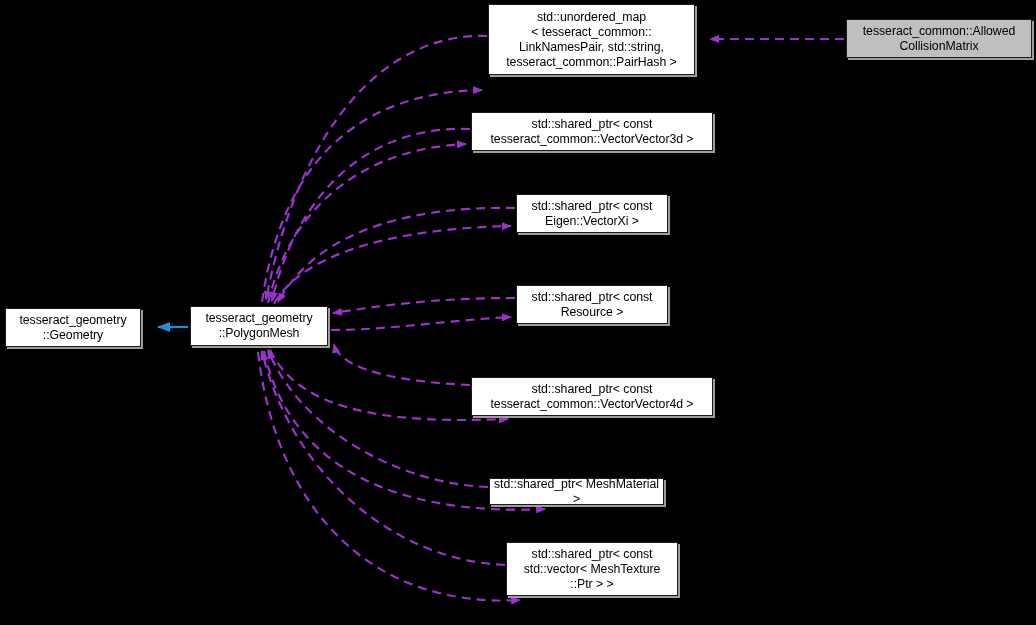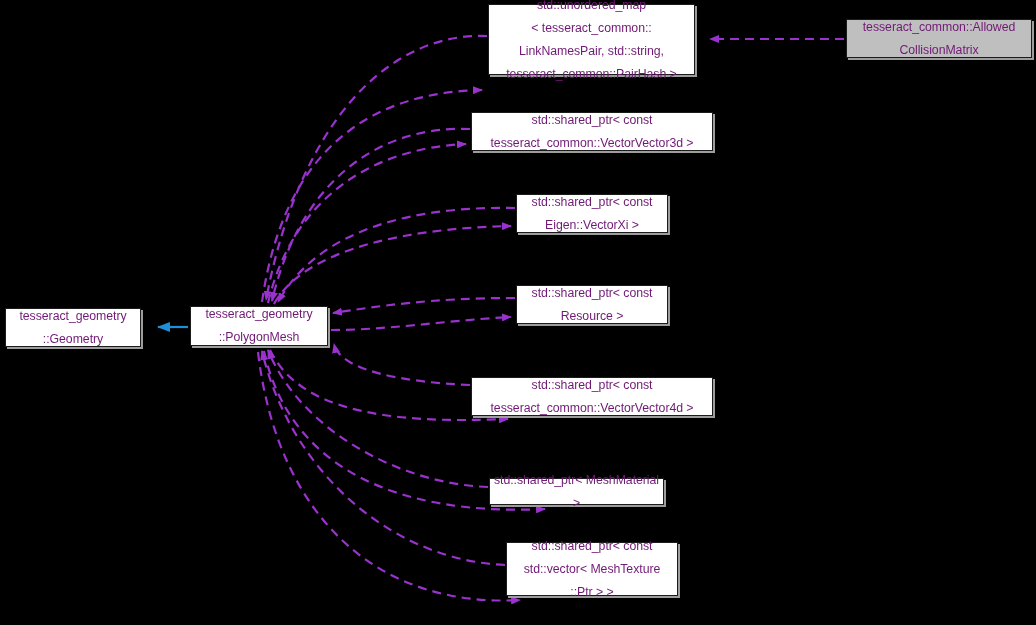--- a/index.html
+++ b/index.html
@@ -17,23 +17,23 @@
   #edges{
     position:absolute;left:0;top:0;width:1036px;height:625px;
     pointer-events:none;
   }
   .node{
     position:absolute;
     box-sizing:border-box;
     background:#ffffff;
     border:1px solid #1b1b1b;
     box-shadow:2px 2px 0 0 #9d9d9d;
-    color:#701a75;
+    color:#000000;
     font-size:12.3px;
-    line-height:23px;
+    line-height:15px;
     text-align:center;
     display:flex;
     align-items:center;
     justify-content:center;
     letter-spacing:-0.05px;
     z-index:5;
   }
   .node .lbl{display:block;width:100%;white-space:pre-line;}
   .node.gray{background:#bfbfbf;}
   .node.focus{background:#ffffff;}

